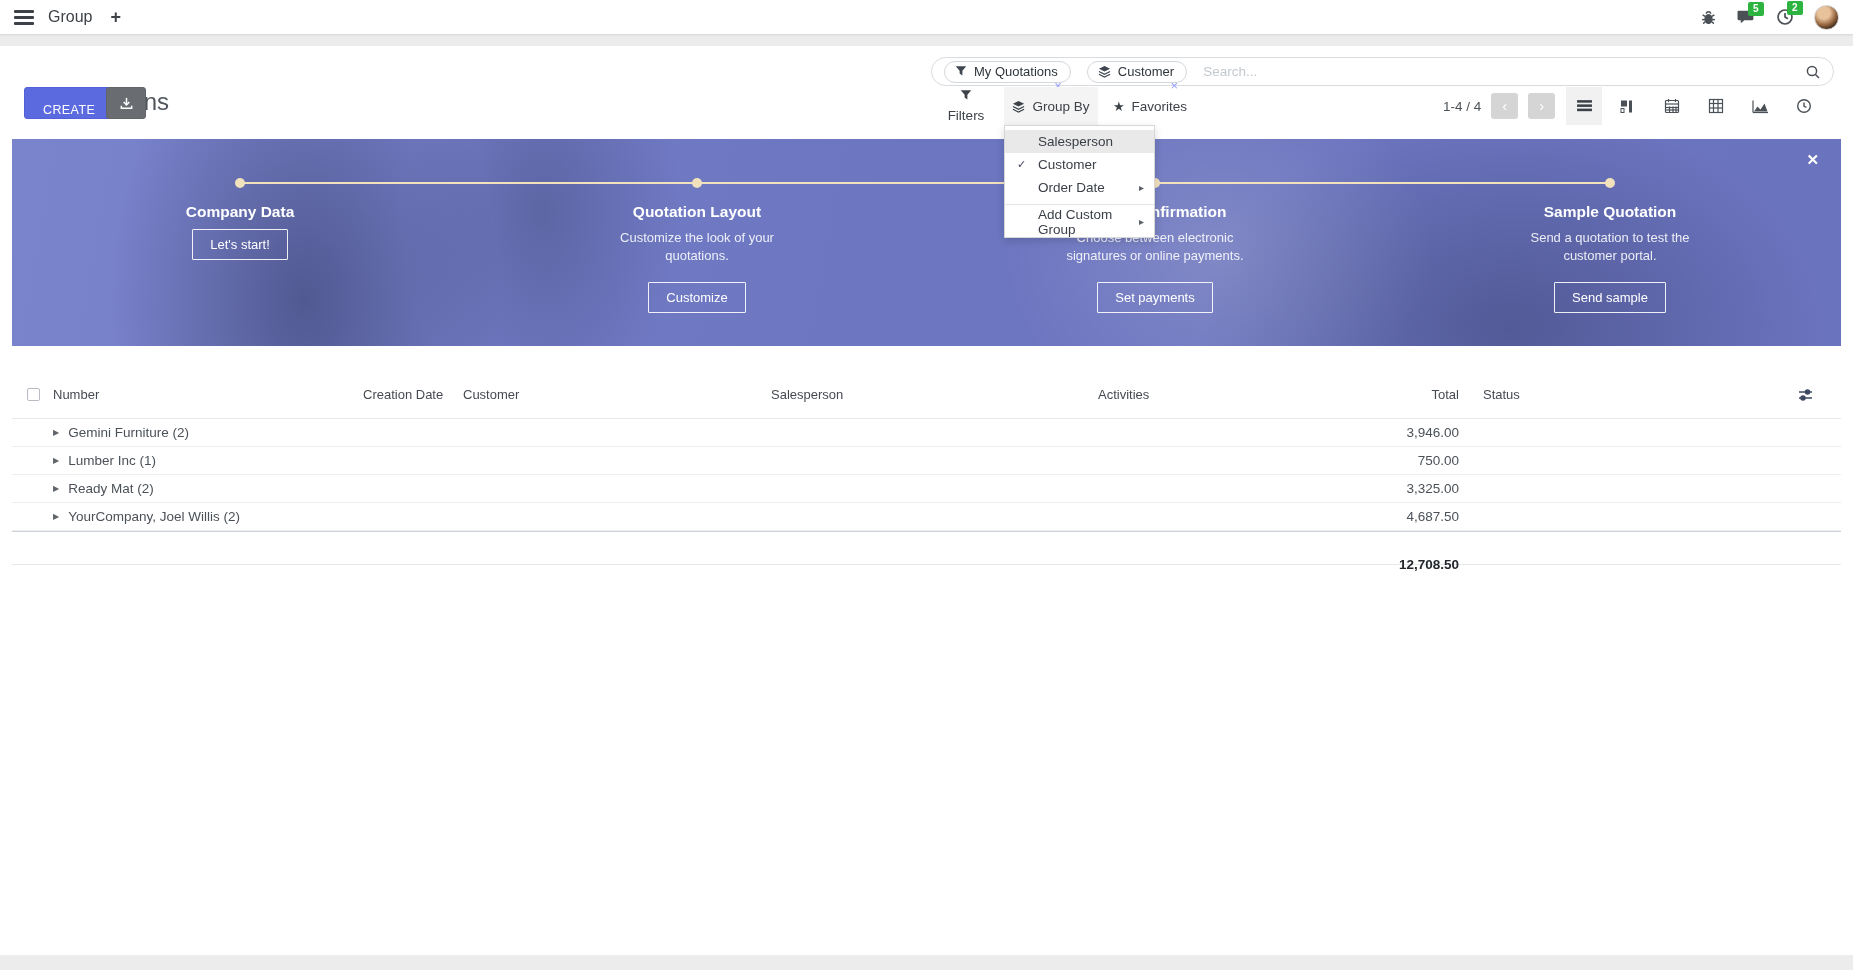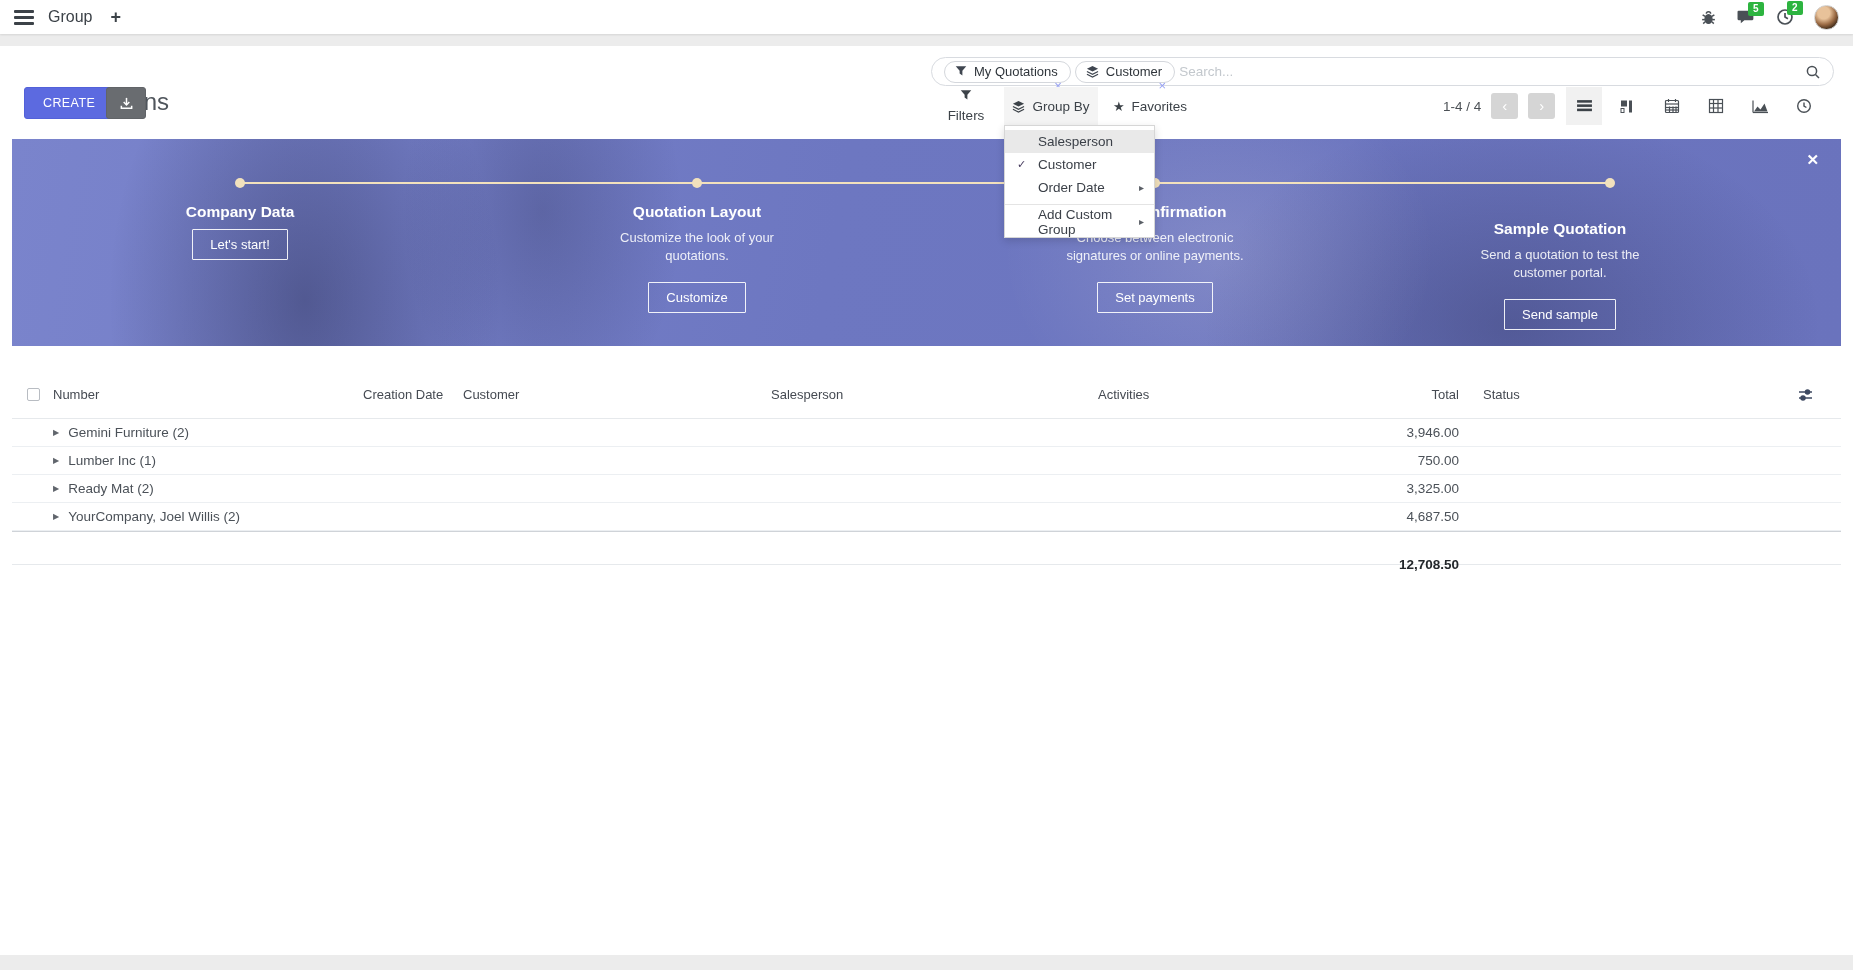--- a/index.html
+++ b/index.html
@@ -20,31 +20,31 @@
            font-size:10px; line-height:12px; padding:1px 5px; border-radius:2px; font-weight:bold; }
   .avatar { width:25px; height:25px; border-radius:50%;
             background:radial-gradient(circle at 38% 30%, #e8c29a 0 28%, #9a6a44 55%, #3f2a18 78%, #2a1c10);
             border:1px solid #d0d0d0; }
 
   
   .content { position:absolute; top:46px; left:0; right:0; height:909px; background:#fff; }
 
   .page-title { position:absolute; left:53px; top:10px; font-size:24px; color:#4f555c; font-weight:400;margin-top:32px; }
 
-  .btn-create { position:absolute; left:24px; top:41px; height:32px; padding:8px 18px;
+  .btn-create { position:absolute; left:24px; top:41px; height:32px; padding:15px 18px;
                 background:#5c6ae0; border:1px solid #5261d9; color:#fff; font-size:12.5px;
                 letter-spacing:.4px; border-radius:3px; cursor:pointer; }
   .btn-export { position:absolute; left:106px; top:41px; height:32px; width:40px;
                 background:#696c70; border:1px solid #616468; border-radius:3px; cursor:pointer;
                 display:flex; align-items:center; justify-content:center; }
 
   
   .searchbar { position:absolute; left:931px; top:11px; width:903px; height:29px;
                border:1px solid #d8dbe0; border-radius:15px; background:#fff;
-               display:flex; align-items:center; padding:4px 12px; gap:4px; }
+               display:flex; align-items:center; padding:4px 12px; gap:16px; }
   .facet { position:relative; display:inline-flex; align-items:center; gap:7px;
            border:1px solid #d4d7dc; border-radius:13px; padding:2px 12px 3px 10px;
            font-size:13px; color:#2f353b; background:#fff; cursor:pointer; }
   .facet .facet-x { position:absolute; right:8px; bottom:-11px; color:#96a0f2; font-size:13px; }
   .search-input { border:none; outline:none; flex:1; font-size:13.5px; color:#4d7c0f; min-width:60px;
                   font-family:"Liberation Sans", sans-serif; }
   .search-input::placeholder { color:#c3c8cd; }
   .search-glass { margin-left:auto; display:flex; cursor:pointer; }
 
   
@@ -85,21 +85,21 @@
               radial-gradient(ellipse 430px 300px at 82% 90%, rgba(26,29,62,.30), rgba(0,0,0,0) 72%),
               linear-gradient(100deg, #7a84cc 0%, #6d77c1 45%, #6a73bd 100%);
             color:#fff; }
   .banner-close { position:absolute; right:22px; top:12px; font-size:15px; color:#fff;
                   cursor:pointer; font-weight:bold; }
   .timeline-line { position:absolute; left:228px; width:1370px; top:43px; height:2px; background:#f2e1bd; }
   .timeline-dot { position:absolute; top:39px; width:10px; height:10px; border-radius:50%;
                   background:#f2e1bd; }
   .dot-1 { left:223px; } .dot-2 { left:680px; } .dot-3 { left:1138px; } .dot-4 { left:1593px; }
   .step { position:absolute; top:64px; width:300px; text-align:center; }
-  .step-1 { left:78px; } .step-2 { left:535px; } .step-3 { left:993px; } .step-4 { left:1398px;margin-top:17px; }
+  .step-1 { left:78px; } .step-2 { left:535px; } .step-3 { left:993px; } .step-4 { left:1448px; }
   .step-title { font-size:15.5px; font-weight:bold; margin-bottom:8px; }
   .step-desc { font-size:13px; line-height:1.4; color:rgba(255,255,255,.88);
                max-width:210px; margin:0 auto 17px; }
   .step-btn { background:transparent; border:1px solid rgba(255,255,255,.9); color:#fff;
               font-size:13px; padding:7px 17px; border-radius:1px; cursor:pointer;
               font-family:"Liberation Sans", sans-serif; }
 
   
   .listview { position:absolute; left:12px; right:12px; top:325px; }
   .lv-row { position:relative; height:28px; }

